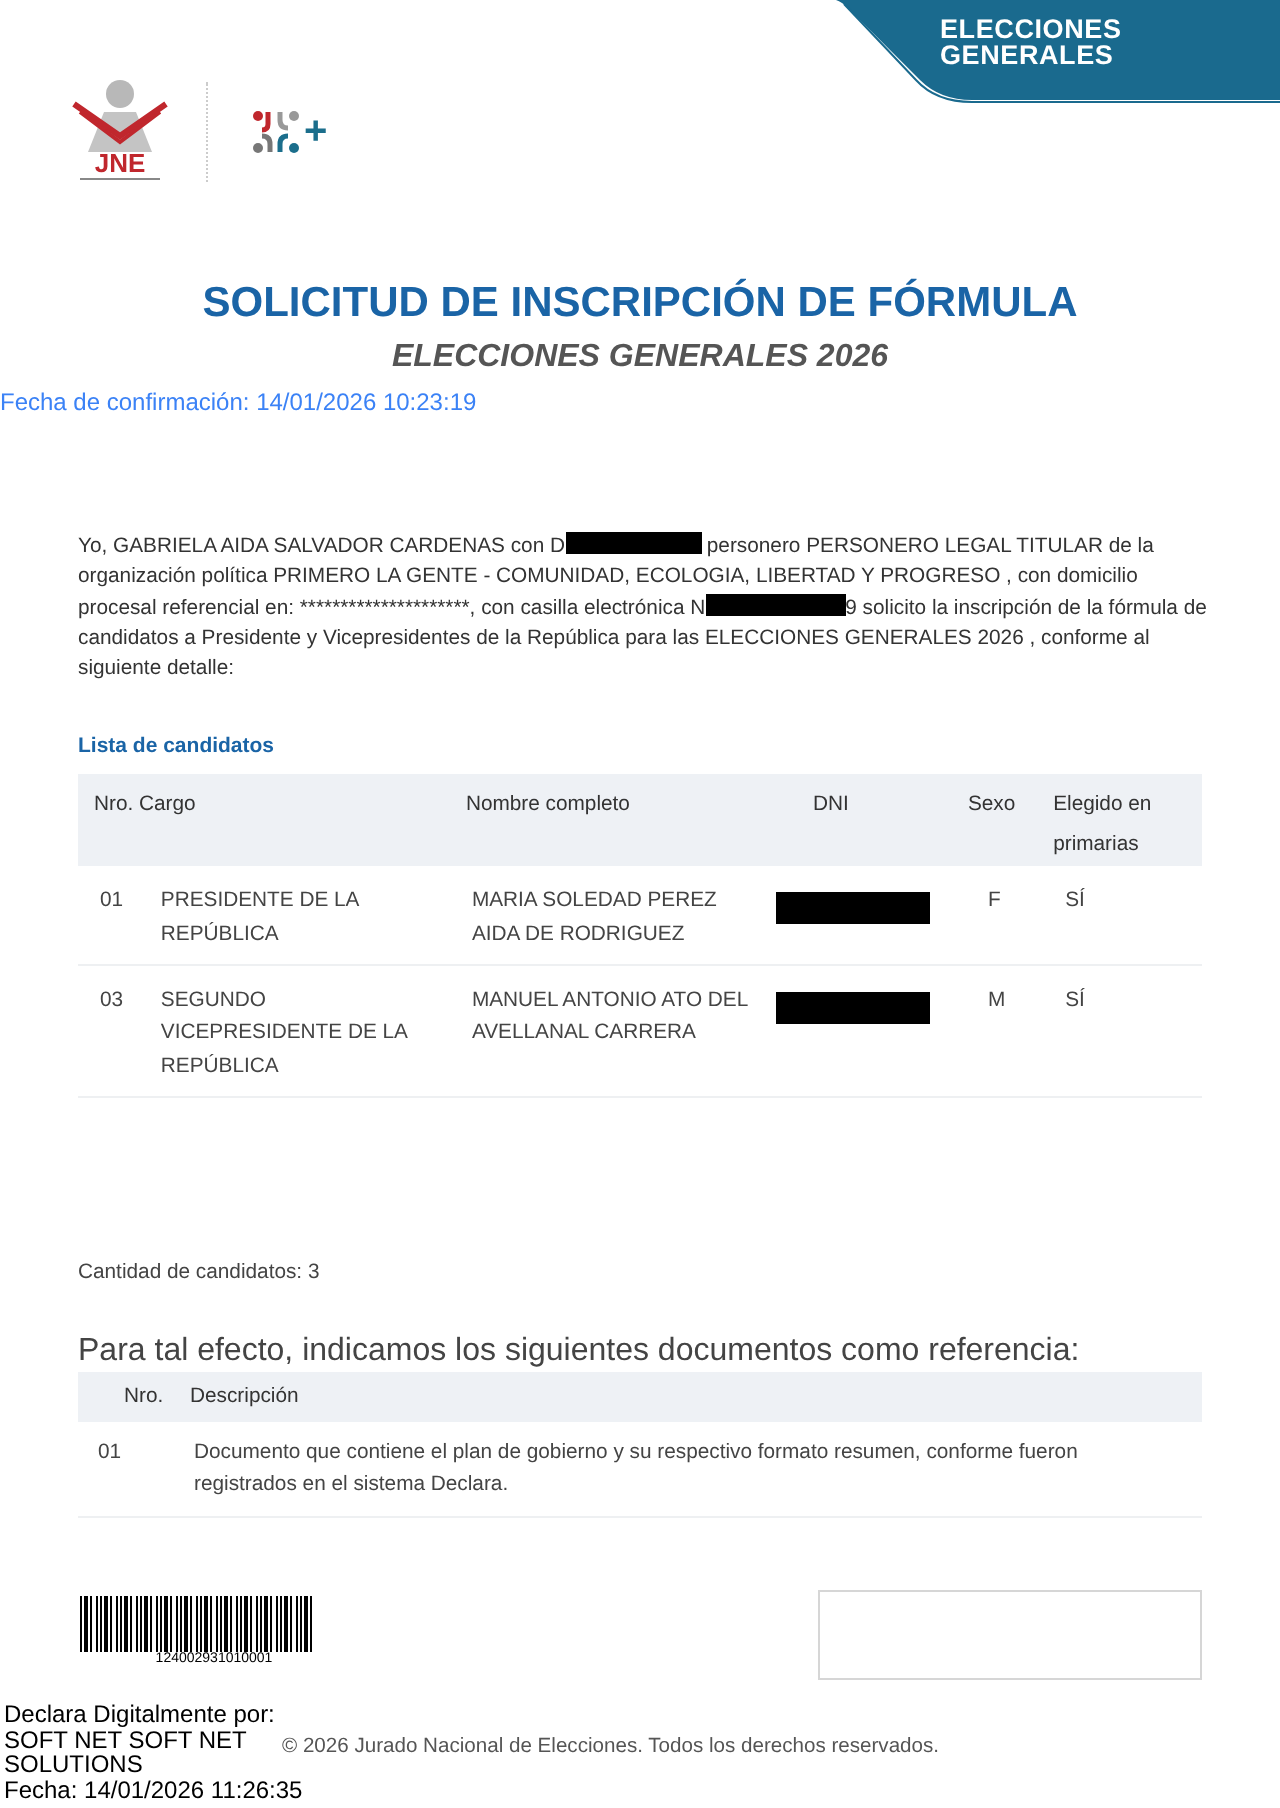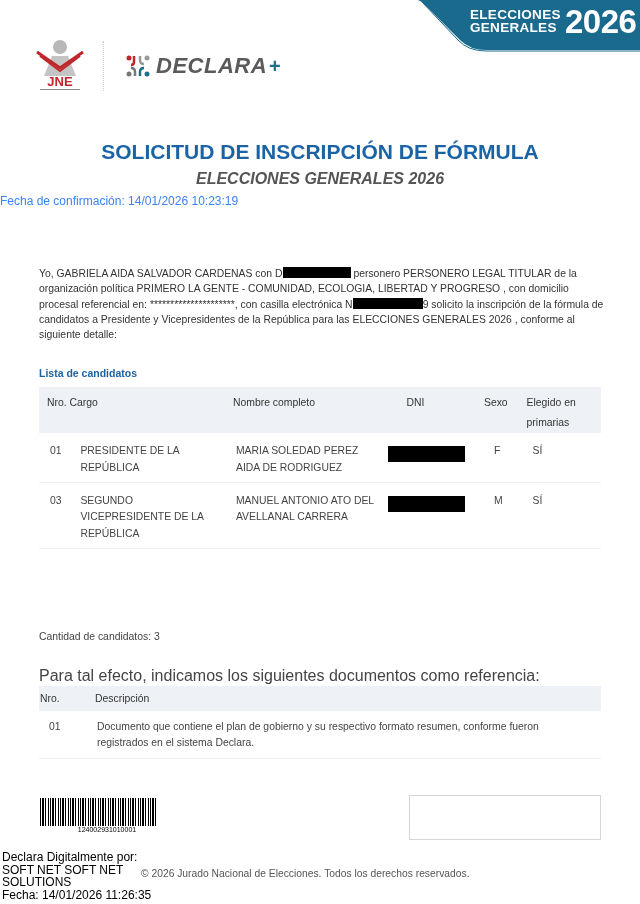--- a/index.html
+++ b/index.html
@@ -58,21 +58,20 @@
 
 <div class="banner">
   <svg width="222" height="52" viewBox="0 0 222 52">
     <path d="M0,0 L222,0 L222,50 L68,50 Q52,50 42,40 L6,4 Q3,1 0,0 Z" fill="#1a6a8e"></path>
     <path d="M4,2 L40,40 Q50,51 68,51 L222,51" fill="none" stroke="#1a6a8e" stroke-width="1"></path>
   </svg>
   <div class="banner-text">
     <div>ELECCIONES</div>
     <div>GENERALES</div>
   </div>
-  <div class="banner-year">2026</div>
 </div>
 
 <div class="logos">
   <div class="jne">
     <svg width="60" height="56" viewBox="0 0 60 56">
       <circle cx="30" cy="9" r="7" fill="#b8b8b8"></circle>
       <path d="M14,38 L22,18 L38,18 L46,38 Z" fill="#c4c4c4"></path>
       <path d="M7,14 L30,30 L53,14" fill="none" stroke="#c0272d" stroke-width="3"></path>
       <path d="M10,18 L30,33 L50,18" fill="none" stroke="#c0272d" stroke-width="2"></path>
       <text x="30" y="48" text-anchor="middle" font-size="13" font-weight="bold" fill="#c0272d" font-family="Liberation Sans, sans-serif">JNE</text>
@@ -84,21 +83,20 @@
     <svg width="24" height="24" viewBox="0 0 24 24">
       <circle cx="3" cy="4" r="2.5" fill="#c0272d"></circle>
       <path d="M8,2 L8,8 Q8,11 5,11" fill="none" stroke="#c0272d" stroke-width="2.5"></path>
       <circle cx="21" cy="4" r="2.5" fill="#999"></circle>
       <path d="M14,2 L14,6 Q14,10 18,10" fill="none" stroke="#999" stroke-width="2.5"></path>
       <circle cx="3" cy="20" r="2.5" fill="#777"></circle>
       <path d="M5,14 Q9,14 9,18 L9,22" fill="none" stroke="#777" stroke-width="2.5"></path>
       <circle cx="21" cy="20" r="2.5" fill="#1b6e8c"></circle>
       <path d="M18,14 Q14,14 14,18 L14,22" fill="none" stroke="#1b6e8c" stroke-width="2.5"></path>
     </svg>
-    <span class="declara-word">DECLARA</span>
     <span class="declara-plus">+</span>
   </div>
 </div>
 
 <div class="title">SOLICITUD DE INSCRIPCIÓN DE FÓRMULA</div>
 <div class="subtitle">ELECCIONES GENERALES 2026</div>
 <div class="confirm">Fecha de confirmación: 14/01/2026 10:23:19</div>
 
 <div class="intro">
   <span>Yo, GABRIELA AIDA SALVADOR CARDENAS con D</span><span class="redact" style="width:68px"></span><span> personero PERSONERO LEGAL TITULAR de la organización política PRIMERO LA GENTE - COMUNIDAD, ECOLOGIA, LIBERTAD Y PROGRESO , con domicilio procesal referencial en: *********************, con casilla electrónica N</span><span class="redact" style="width:70px"></span><span>9 solicito la inscripción de la fórmula de candidatos a Presidente y Vicepresidentes de la República para las ELECCIONES GENERALES 2026 , conforme al siguiente detalle:</span>
@@ -151,21 +149,21 @@
 <div class="count">Cantidad de candidatos: 3</div>
 <div class="ref-intro">Para tal efecto, indicamos los siguientes documentos como referencia:</div>
 
 <table class="doc-table">
   <colgroup>
       <col style="width:56px">
       <col>
     </colgroup>
   <thead>
     <tr>
-      <th style="padding-left:1px">Nro.</th>
+      <th style="padding-left:23px">Nro.</th>
       <th>Descripción</th>
     </tr>
   </thead>
   <tbody>
     <tr>
       <td style="padding-left:10px">01</td>
       <td style="padding-left:2px;padding-right:20px">Documento que contiene el plan de gobierno y su respectivo formato resumen, conforme fueron registrados en el sistema Declara.</td>
     </tr>
   </tbody>
 </table>

